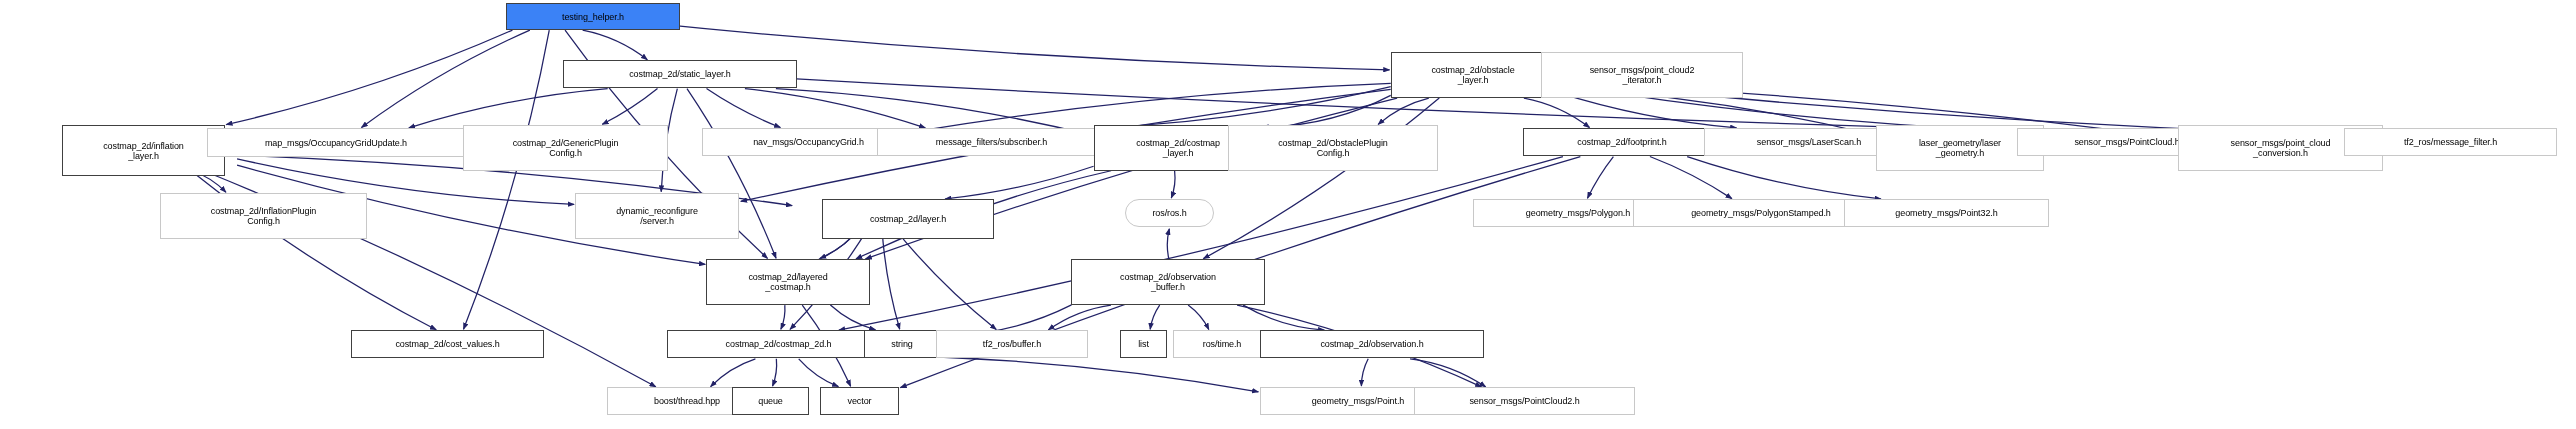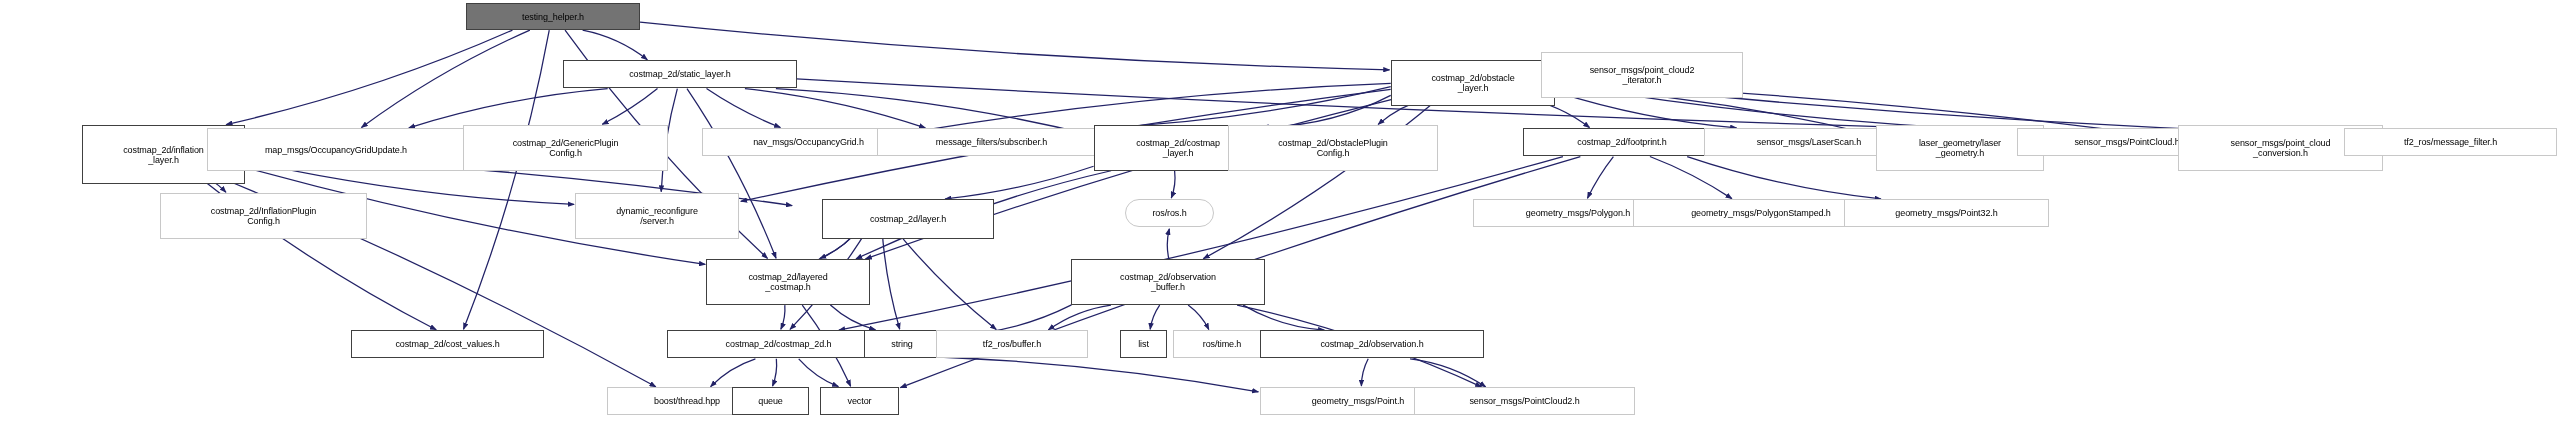--- a/index.html
+++ b/index.html
@@ -31,22 +31,23 @@
     line-height:10px;
     letter-spacing:-0.1px;
     white-space:pre-line;
     padding:0 2.4px;
     z-index:5;
   }
   .node.bold{
     border:1.2px solid #404040;
   }
   .node.root{
-    background:#737373;
+    background:#3b82f6;
     border:1.2px solid #404040;
+    margin-left:40px;
   }
 </style>
 </head>
 <body>
 
 <div id="canvas">
   <svg class="edges" viewBox="0 0 3260 544" width="2576" height="430">
     <defs>
       <marker id="arrow" markerWidth="9" markerHeight="7" refX="8" refY="3.5" orient="auto" markerUnits="userSpaceOnUse">
         <path d="M0,0 L9,3.5 L0,7 z" fill="#222266"></path>
@@ -114,27 +115,27 @@
         <path d="M1784.5,454.0 Q1836.6,460.3 1880.1,489.5" fill="none" stroke="#222266" stroke-width="1.6" marker-end="url(#arrow)"></path>
         <path d="M956.0,454.0 Q923.4,464.8 899.3,489.2" fill="none" stroke="#222266" stroke-width="1.6" marker-end="url(#arrow)"></path>
         <path d="M982.5,454.0 Q984.2,471.8 977.7,488.5" fill="none" stroke="#222266" stroke-width="1.6" marker-end="url(#arrow)"></path>
         <path d="M1010.8,454.0 Q1031.7,477.6 1061.0,489.1" fill="none" stroke="#222266" stroke-width="1.6" marker-end="url(#arrow)"></path>
         <path d="M1126.0,449.8 Q1361.1,454.2 1592.5,495.7" fill="none" stroke="#222266" stroke-width="1.6" marker-end="url(#arrow)"></path>
       </g>
   </svg>
   <div id="node-layer">
       <div class="node root" style="left: 466px; top: 3.2px; width: 174px; height: 27px;">testing_helper.h</div>
       <div class="node bold" style="left: 563px; top: 60px; width: 234px; height: 28.4px; text-align: center;">costmap_2d/static_layer.h</div>
-      <div class="node bold" style="left: 1391px; top: 52px; width: 164px; height: 46px; margin-top: 8px;">costmap_2d/obstacle
+      <div class="node bold" style="left: 1391px; top: 52px; width: 164px; height: 46px;">costmap_2d/obstacle
 _layer.h</div>
       <div class="node" style="left: 1541px; top: 52px; width: 202px; height: 46px;">sensor_msgs/point_cloud2
 _iterator.h</div>
-      <div class="node bold" style="left: 82px; top: 125px; width: 163px; height: 59px;">costmap_2d/inflation
+      <div class="node bold" style="left: 62px; top: 125px; width: 163px; height: 51px;">costmap_2d/inflation
 _layer.h</div>
-      <div class="node" style="left: 207px; top: 128px; width: 258px; height: 43px; text-align: center;">map_msgs/OccupancyGridUpdate.h</div>
+      <div class="node" style="left: 207px; top: 128px; width: 258px; height: 29px; text-align: center;">map_msgs/OccupancyGridUpdate.h</div>
       <div class="node" style="left: 463px; top: 125px; width: 205px; height: 46px;">costmap_2d/GenericPlugin
 Config.h</div>
       <div class="node" style="left: 702px; top: 128px; width: 213px; height: 28.4px;">nav_msgs/OccupancyGrid.h</div>
       <div class="node" style="left: 877px; top: 128px; width: 229px; height: 28.4px;">message_filters/subscriber.h</div>
       <div class="node bold" style="left: 1094px; top: 125px; width: 168px; height: 46px;">costmap_2d/costmap
 _layer.h</div>
       <div class="node" style="left: 1228px; top: 125px; width: 210px; height: 46px;">costmap_2d/ObstaclePlugin
 Config.h</div>
       <div class="node bold" style="left: 1523px; top: 128px; width: 198px; height: 28.4px;">costmap_2d/footprint.h</div>
       <div class="node" style="left: 1704px; top: 128px; width: 210px; height: 28.4px;">sensor_msgs/LaserScan.h</div>

